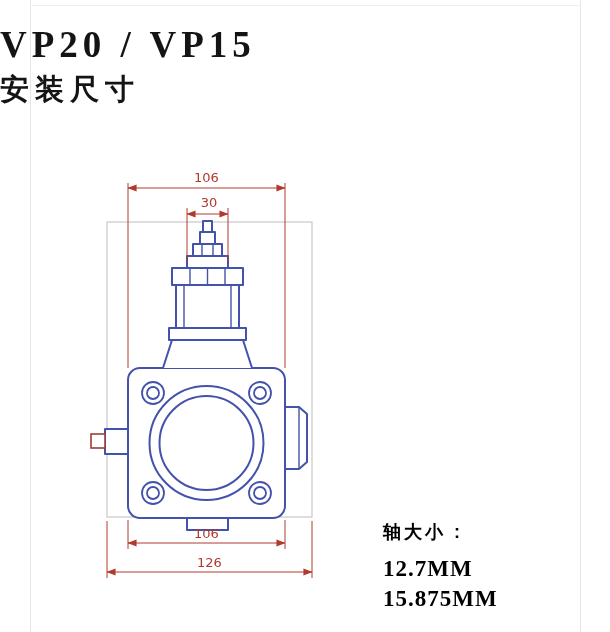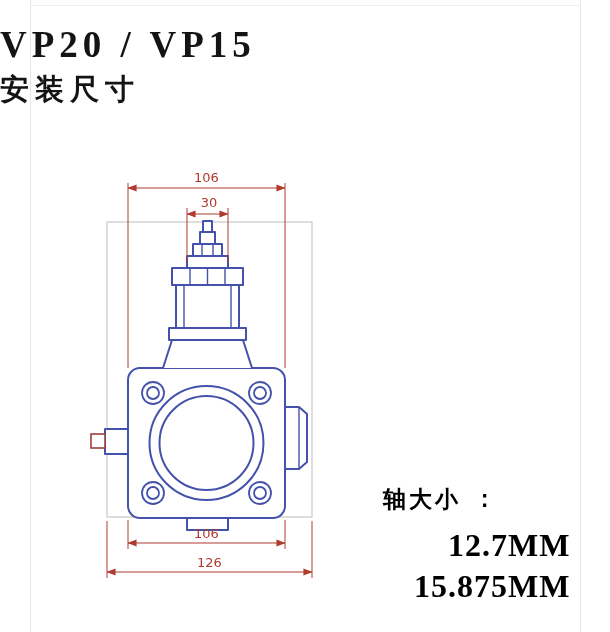--- a/index.html
+++ b/index.html
@@ -27,30 +27,30 @@
   .subtitle{
     font-size:29px;font-weight:700;letter-spacing:6px;margin-top:5px;
   }
 
   svg.drawing{position:absolute;left:0;top:0;width:610px;height:632px;}
 
   .shaft-block{
     position:absolute;left:383px;top:484px;color:#000000;
   }
   .shaft-label{
-    font-size:23px;font-weight:700;letter-spacing:3px;
-    font-family:Liberation Mono, monospace;
+    font-size:18px;font-weight:700;letter-spacing:3px;
+    font-family:Liberation Sans, sans-serif;
+    margin-top:36px;
   }
   .shaft-size{
-    font-size:32px;font-weight:700;letter-spacing:1px;
+    font-size:23px;font-weight:700;letter-spacing:1px;
     font-family:"Liberation Serif",serif;
-    text-align:right;
   }
   .shaft-size.first{margin-top:12px;}
-  .shaft-size.second{margin-top:4px;margin-left:31px;}
+  .shaft-size.second{margin-top:4px;}
 
   .dim-label{
     font-family:"DejaVu Sans",sans-serif;
     font-size:13px;
   }
 </style>
 </head>
 <body>
 
 <div class="page">

